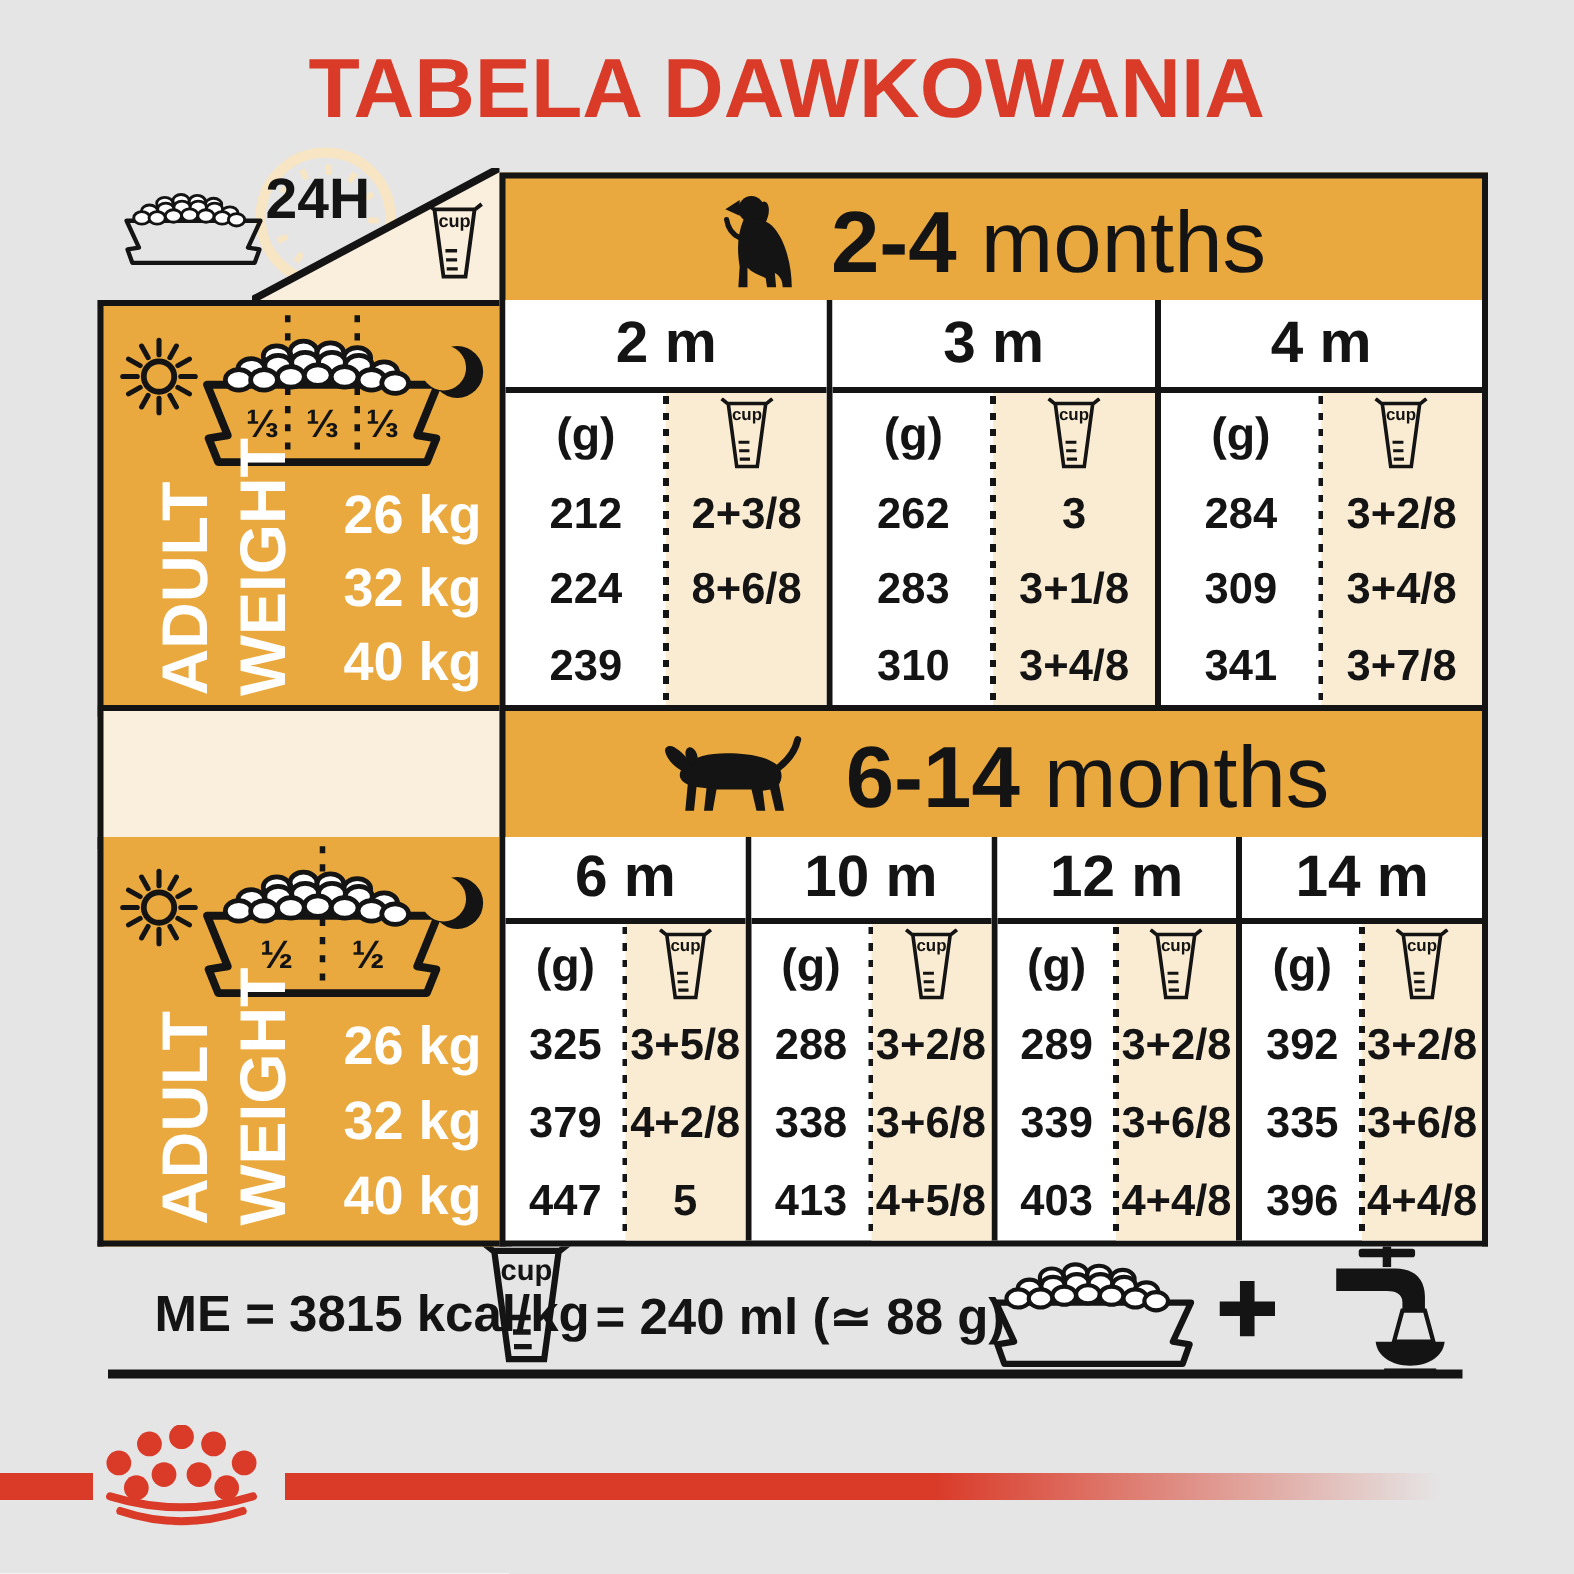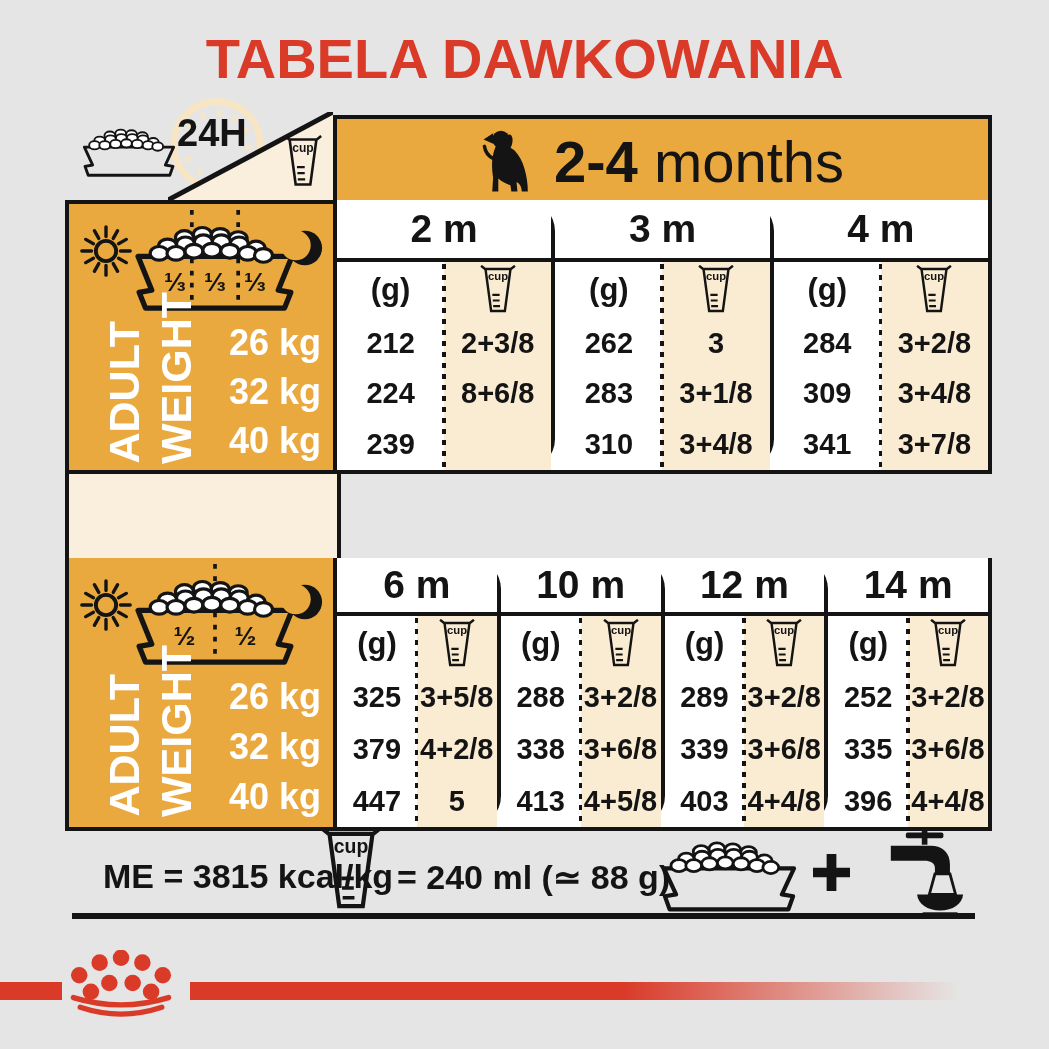--- a/index.html
+++ b/index.html
@@ -9,21 +9,21 @@
   .title{left:0;right:0;top:26px;text-align:center;font-size:56px;font-weight:800;
          color:#DA3A28;letter-spacing:0;}
   .band{background:#EAA93E;border:4px solid #141414;display:flex;align-items:center;
         justify-content:center;gap:21px;z-index:2;}
   .band-text{font-size:58px;font-weight:800;white-space:nowrap;}
   .band-text .light{font-weight:400;}
   .sidebar{background:#EAA93E;border:4px solid #141414;z-index:2;}
   .sidebar.noTop{border-top:none;}
   .panel{background:#FAEFDC;border:4px solid #141414;z-index:2;}
   .months{background:#fff;border:4px solid #141414;border-top:none;display:flex;z-index:2;}
-  .mcol{flex:1;display:flex;flex-direction:column;border-right:4px solid #141414;min-width:0;border-radius:31px;}
+  .mcol{flex:1;display:flex;flex-direction:column;border-right:4px solid #141414;min-width:0;}
   .mcol:last-child{border-right:none;}
   .mhead{height:58px;border-bottom:4px solid #141414;display:flex;align-items:center;
          justify-content:center;font-size:39px;font-weight:700;background:#fff;}
   .t2 .mhead{height:54px;}
   .mbody{flex:1;display:flex;min-height:0;}
   .half{width:50%;display:grid;grid-template-rows:56px 1fr 1fr 1fr;}
   .half.right{background:#FAECD2;position:relative;}
   .half.right::before{content:"";position:absolute;left:-2px;top:2px;bottom:2px;width:3.5px;
          background:repeating-linear-gradient(#141414 0 5px,transparent 5px 11px);}
   .cell{display:flex;align-items:center;justify-content:center;font-size:29px;font-weight:700;}
@@ -233,20 +233,31 @@
             </div>
           <div class="cell">3+2/8</div>
           <div class="cell">3+4/8</div>
           <div class="cell">3+7/8</div>
         </div>
       </div>
     </div>
   </div>
 
   <div class="abs panel" style="left:65px;top:470px;width:268px;height:88px"></div>
+  <div class="abs band" style="left:333px;top:470px;width:651px;height:88px">
+    <svg style="width:104px;height:60px" viewBox="0 0 120 72">
+      <g fill="#141414">
+        <path d="M16,30 C20,22 34,17 52,17 C70,17 85,20 92,26 C97,31 97,37 94,42 L98,63 L91,63 L87,46 L81,47 L83,63 L76,63 L72,46 L44,46 L41,63 L34,63 L36,45 L28,44 L26,63 L19,63 L21,42 C15,39 13,35 16,30 Z"></path>
+        <path d="M21,33 C14,31 5,24 3,16 C2,12 6,10 10,12 C17,16 23,23 25,29 Z"></path>
+        <ellipse cx="24" cy="19" rx="4.5" ry="7" transform="rotate(-20 24 19)"></ellipse>
+      </g>
+      <path d="M93,29 C101,23 107,15 109,6" stroke="#141414" stroke-width="5.5" fill="none" stroke-linecap="round"></path>
+    </svg>
+    <div class="band-text"><b>6-14</b> <span class="light">months</span></div>
+  </div>
 
   <div class="abs sidebar noTop" style="left:65px;top:558px;width:268px;height:269px">
     <svg class="abs" style="left:8px;top:18px;width:58px;height:58px" viewBox="0 0 60 60">
       <circle cx="30" cy="30" r="10.5" fill="none" stroke="#141414" stroke-width="4"></circle>
       <g stroke="#141414" stroke-width="3.5" stroke-linecap="round">
         <line x1="45" y1="30" x2="55" y2="30"></line>
           <line x1="43" y1="37.5" x2="51" y2="42"></line>
         <line x1="37.5" y1="43" x2="42" y2="51"></line>
           <line x1="30" y1="45" x2="30" y2="55"></line>
         <line x1="22.5" y1="43" x2="18" y2="51"></line>
@@ -344,21 +355,21 @@
           <div class="cell">3+6/8</div>
           <div class="cell">4+4/8</div>
         </div>
       </div>
     </div>
     <div class="mcol">
       <div class="mhead">14 m</div>
       <div class="mbody">
         <div class="half left">
           <div class="cell unit">(g)</div>
-          <div class="cell">252</div>
+          <div class="cell">392</div>
           <div class="cell">335</div>
           <div class="cell">396</div>
         </div>
         <div class="half right">
           <div class="cell">
               <svg class="cup-sm" viewBox="0 0 44 62">
                 <use href="#cup-shape"></use>
                 <text x="22" y="19" text-anchor="middle" class="cup-txt">cup</text>
               </svg>
             </div>

